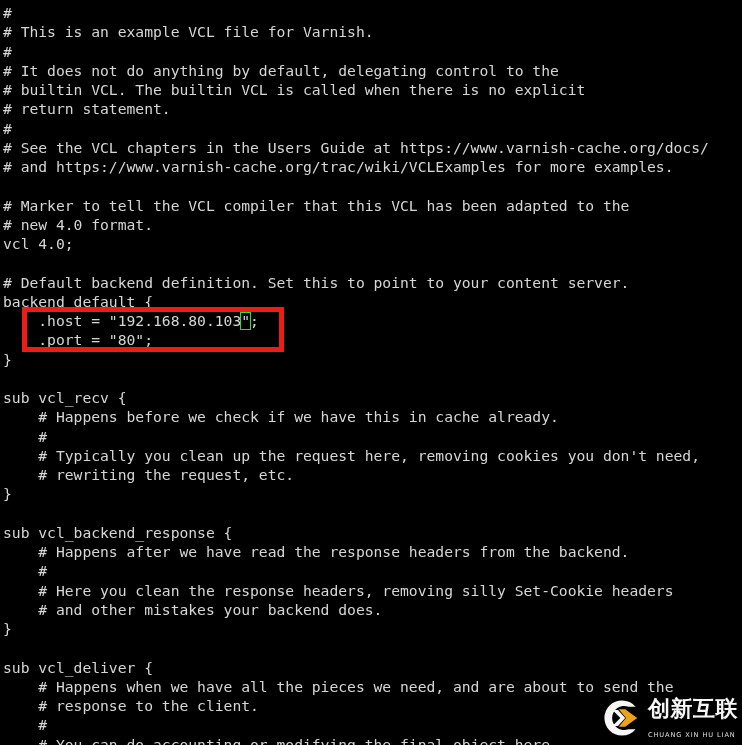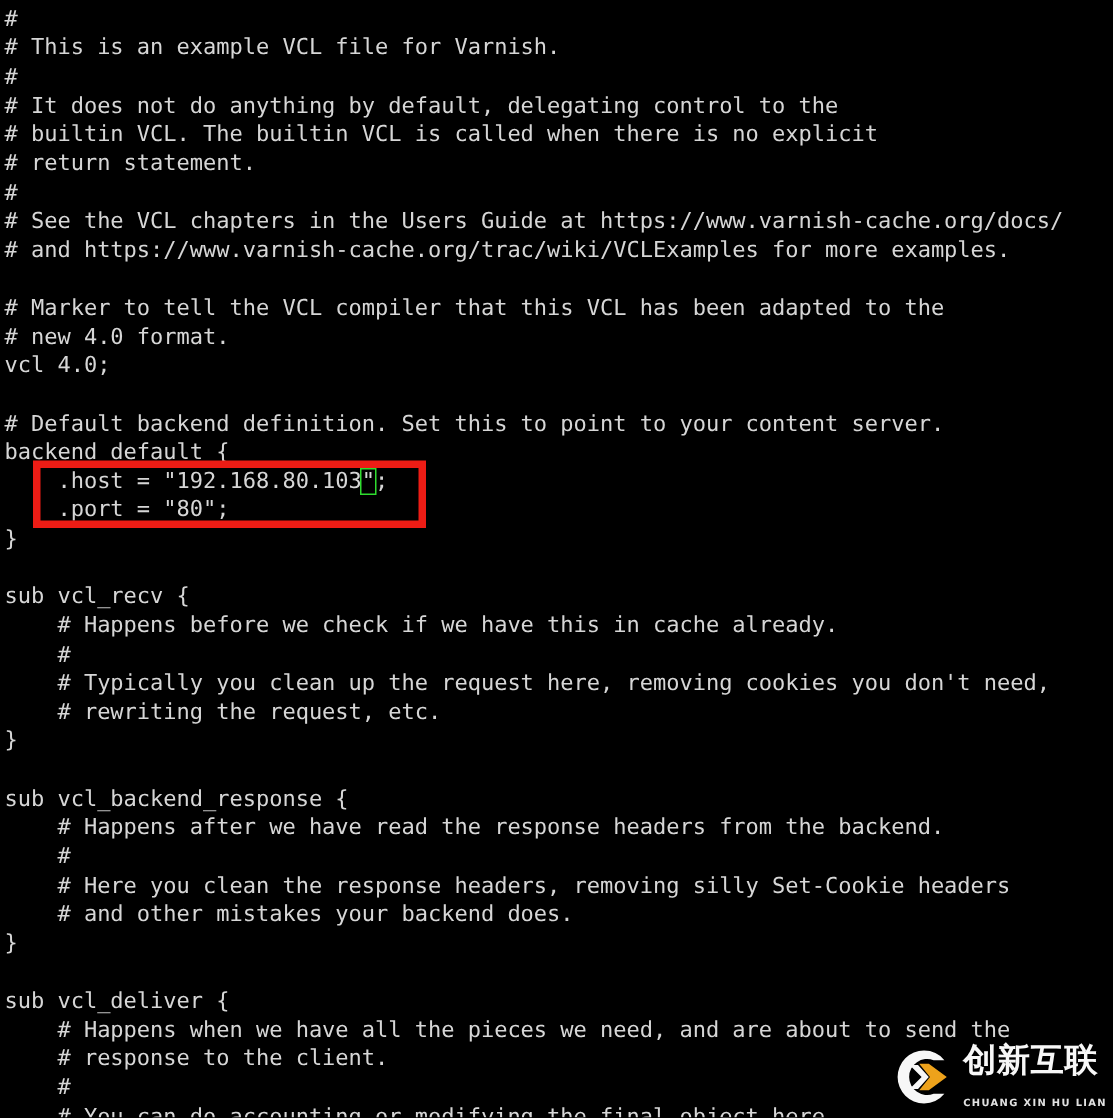--- a/index.html
+++ b/index.html
@@ -81,31 +81,31 @@
     height: 40px;
     flex: 0 0 40px;
   }
   #watermark .wordmark {
     display: flex;
     flex-direction: column;
     justify-content: center;
     line-height: 1;
   }
   #watermark .cn {
-    font-family: Liberation Mono, monospace;
+    font-family: Liberation Sans, sans-serif;
     font-size: 22px;
     font-weight: bold;
     color: #ffffff;
     letter-spacing: 0.5px;
     white-space: nowrap;
   }
   #watermark .en {
     font-family: "DejaVu Sans", "Liberation Sans", sans-serif;
     font-size: 6.6px;
-    font-weight: bold;
+    font-weight: normal;
     color: #e9e9e9;
     letter-spacing: 0.9px;
     margin-top: 12px;
     white-space: nowrap;
   }
 </style>
 </head>
 <body>
 
 <div id="screen">

